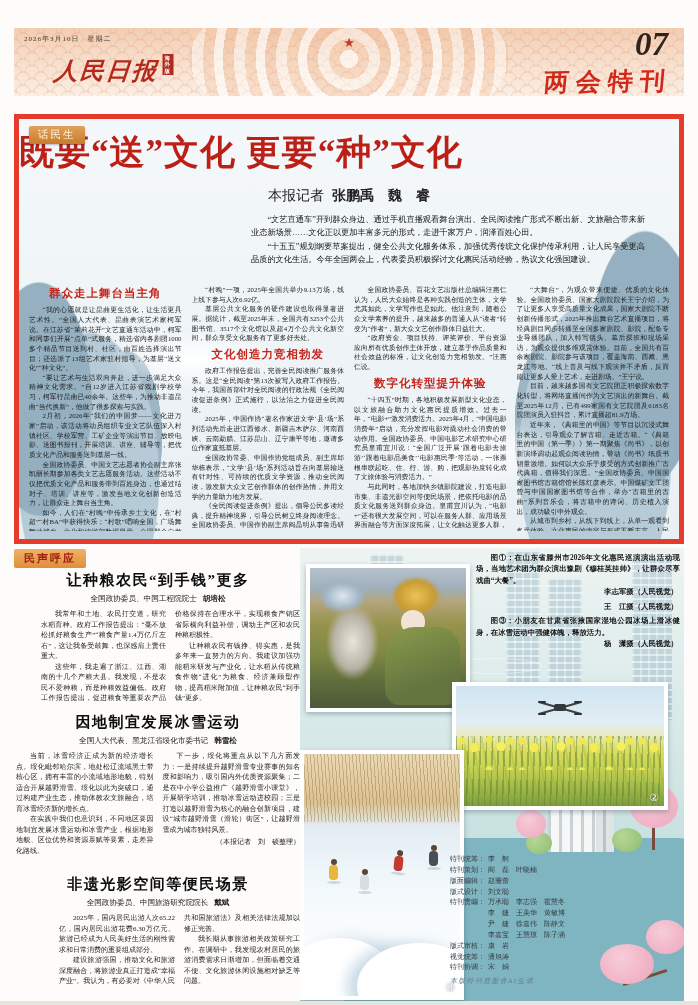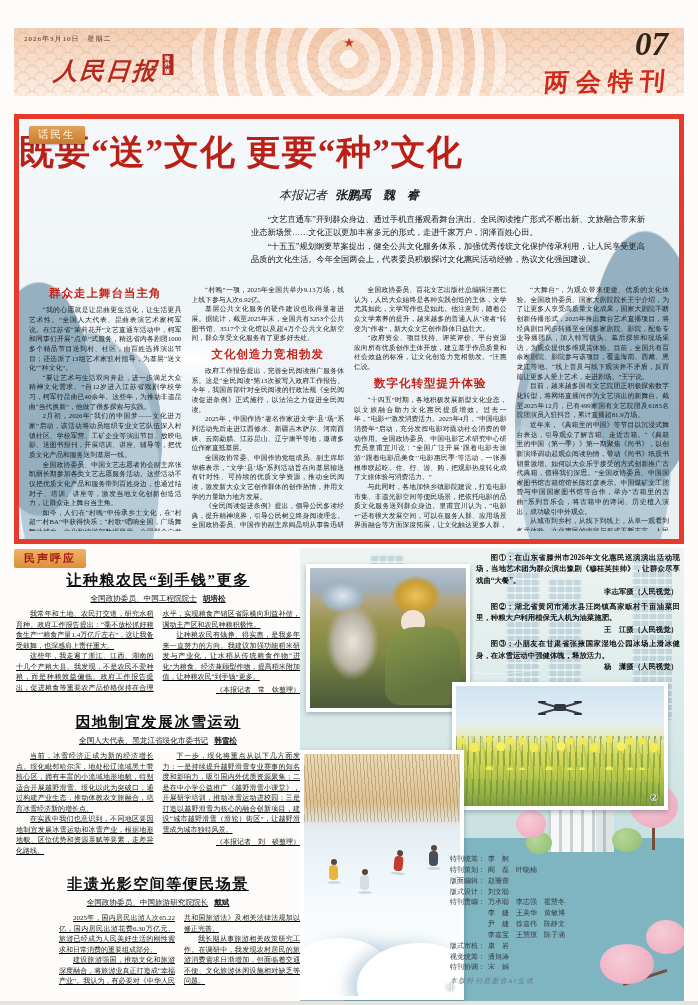--- a/index.html
+++ b/index.html
@@ -45,40 +45,40 @@
         radial-gradient(9px 8px at 120px 140px,#3f6b5e 0 60%,transparent 61%),
         radial-gradient(10px 9px at 96px 190px,#48755f 0 60%,transparent 61%);}
   .cloud{background:radial-gradient(closest-side,#ffffff,rgba(255,255,255,0));}
   .c1{left:90px;top:210px;width:170px;height:60px;}
   .c2{right:110px;top:300px;width:200px;height:70px;}
   .tag{position:absolute;z-index:3;top:7px;left:10px;background:linear-gradient(180deg,#e2a159,#c87c2e);
        color:#fff6e0;font-size:10.5px;padding:2px 9px;letter-spacing:2px;border-radius:2px;
        box-shadow:0 1px 2px rgba(0,0,0,.25);}
   .headline{position:absolute;z-index:2;top:10px;left:0;right:0;margin:0;text-align:left;
        font-size:35px;font-weight:bold;color:#bb1f16;letter-spacing:1px;}
-  .byline{position:absolute;z-index:2;top:68px;left:0;right:0;text-align:center;font-size:12px;color:#222;font-style:italic;}
+  .byline{position:absolute;z-index:2;top:68px;left:0;right:0;text-align:center;font-size:14px;color:#222;}
   .byline b{margin-left:8px;}
   .intro{position:absolute;z-index:2;top:94px;left:232px;width:394px;font-size:8.2px;line-height:1.62;color:#121212;}
   .intro p{margin:0;text-indent:2em;text-align:justify;}
   .cols{position:absolute;z-index:2;top:166px;left:10px;right:10px;bottom:8px;display:flex;gap:10px;overflow:hidden;}
   .ncol{flex:1;overflow:hidden;font-size:6.8px;line-height:1.42;color:#1d1d1d;text-align:justify;}
   .ncol p{margin:0;text-indent:2em;}
   .ncol h3{margin:3px 0 4px;text-align:center;font-size:11.5px;color:#c5251b;letter-spacing:1px;font-weight:bold;}
   .ncol h3.first{margin-top:0;}
 
   
   .vlabel{position:absolute;left:14px;top:549px;background:linear-gradient(180deg,#f0b266,#dd8f3c);
        color:#9e1c10;font-weight:bold;font-size:11px;padding:2px 10px;letter-spacing:2px;border-radius:2px;}
-  .voice{position:absolute;left:16px;width:284px;overflow:hidden;text-decoration:underline;}
+  .voice{position:absolute;left:16px;width:284px;overflow:hidden;}
   .v1{top:571px;height:140px;} .v2{top:713px;height:160px;} .v3{top:875px;height:126px;}
   .voice h2{margin:0;text-align:center;font-size:15px;color:#0d0d0d;letter-spacing:1.5px;font-weight:bold;}
   .vby{text-align:center;font-size:7.6px;margin:4px 0 5px;color:#222;}
   .vby b{margin-left:6px;}
   .vbody{columns:2;column-gap:9px;font-size:7px;line-height:1.5;text-align:justify;color:#222;overflow:hidden;}
-  .v1 .vbody{height:102px;} .v2 .vbody{height:122px;} .v3 .vbody{height:90px;margin-left:43px;}
+  .v1 .vbody{height:102px;margin-left:25px;} .v2 .vbody{height:122px;} .v3 .vbody{height:90px;margin-left:43px;}
   .vbody p{margin:0;text-indent:2em;}
   .vcredit{text-indent:0 !important;text-align:right;margin-top:2px !important;}
 
   
   .collage{position:absolute;left:300px;top:548px;width:384px;height:454px;overflow:hidden;}
   .cbg{position:absolute;inset:0;background:linear-gradient(180deg,#eef4f2 0%,#ddeceb 30%,#cfe4e3 55%,#c0dcdd 75%,#b2d4d8 100%);}
   .bld{position:absolute;width:34px;background-color:rgba(158,188,199,.5);border-radius:2px 2px 0 0;
        background-image:repeating-linear-gradient(180deg,rgba(255,255,255,.55) 0 2px,transparent 2px 7px),
                         repeating-linear-gradient(90deg,rgba(255,255,255,.35) 0 2px,transparent 2px 8px);}
   .b1{left:70px;top:6px;height:150px;} .b2{left:112px;top:24px;height:132px;}
@@ -279,21 +279,20 @@
         <div class="op op3"></div>
         <div class="op op4"></div>
         <div class="op op5"></div>
         <span class="badge">①</span>
       </div>
     </div>
 
     <div class="captions">
       <p>图①：在山东省滕州市2026年文化惠民巡演演出活动现场，当地艺术团为群众演出豫剧《穆桂英挂帅》，让群众尽享戏曲“大餐”。</p>
       <p class="pcredit">李志军摄（人民视觉）</p>
-      <p>图②：湖北省黄冈市浠水县汪岗镇高家畈村千亩油菜田里，种粮大户利用植保无人机为油菜施肥。</p>
       <p class="pcredit">王　江摄（人民视觉）</p>
       <p>图③：小朋友在甘肃省张掖国家湿地公园冰场上滑冰健身，在冰雪运动中强健体魄，释放活力。</p>
       <p class="pcredit">杨　潇摄（人民视觉）</p>
     </div>
 
     <div class="photo photo2">
       <div class="ph-in">
         <div class="stems"></div>
         <div class="blooms"></div>
         <div class="drone">

